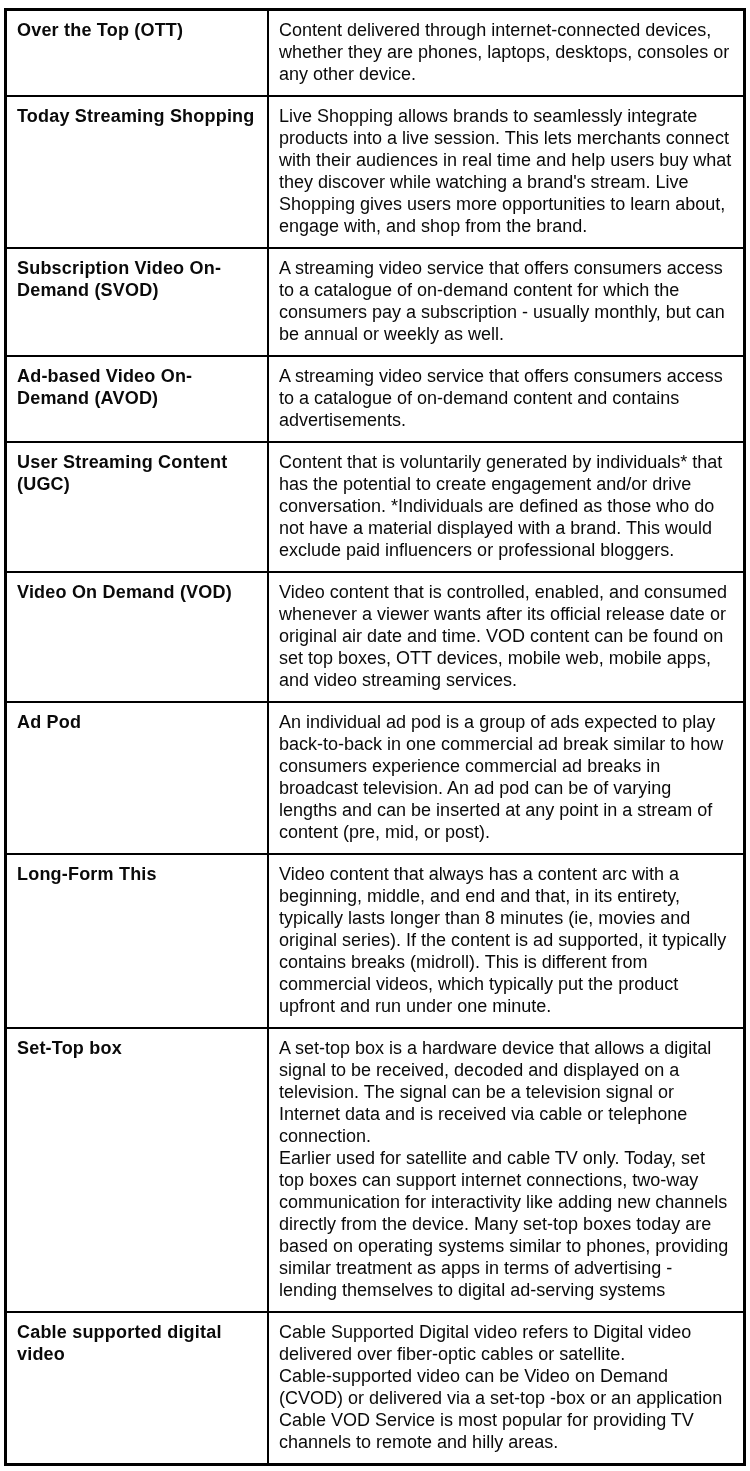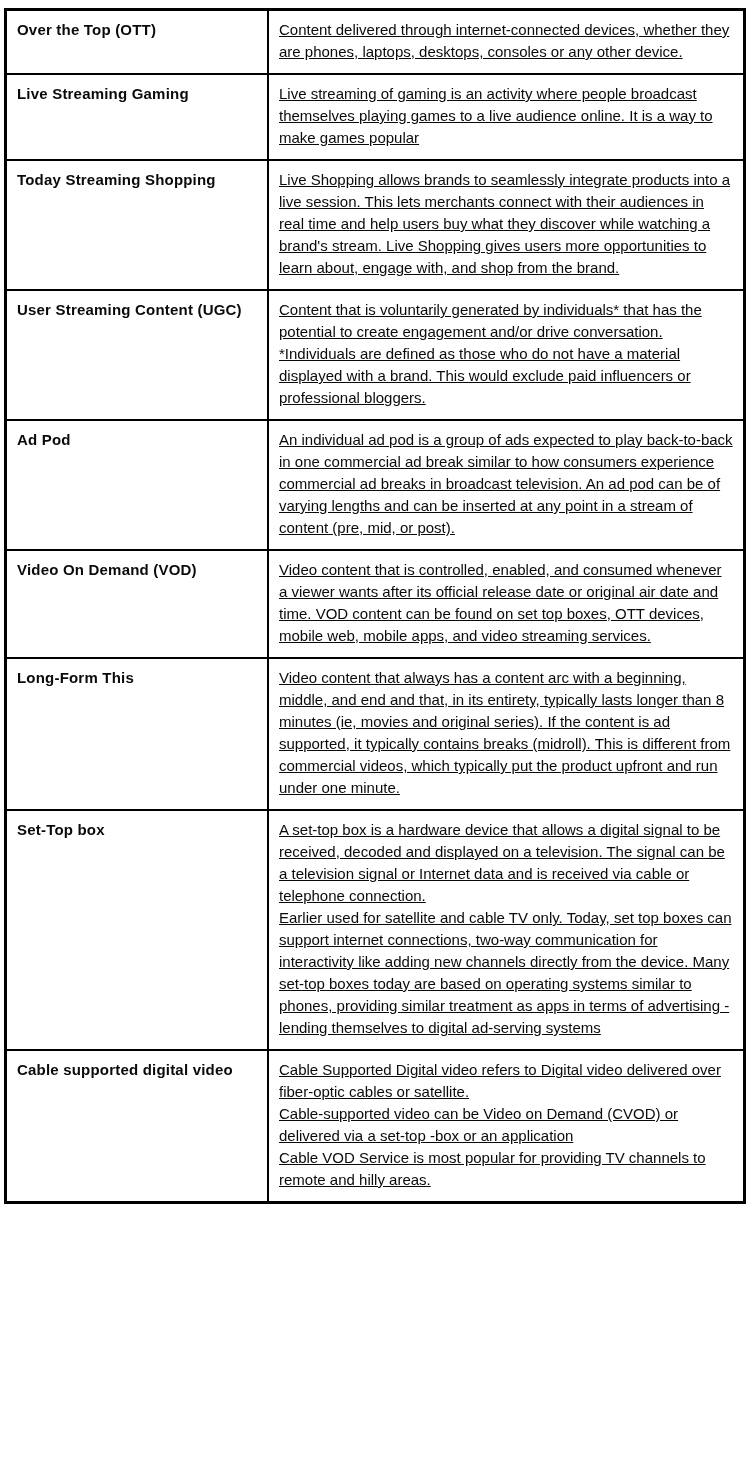--- a/index.html
+++ b/index.html
@@ -18,73 +18,76 @@
   table.glossary {
     width: 100%;
     border-collapse: collapse;
     border: 3px solid #000000;
     table-layout: fixed;
   }
   table.glossary td {
     border: 2px solid #000000;
     vertical-align: top;
     padding: 8px 10px 10px 10px;
-    font-size: 15px;
+    font-size: 18px;
     line-height: 22px;
   }
   td.term {
     width: 240px;
     font-weight: 700;
     font-size: 16px;
     line-height: 22px;
     letter-spacing: 0.2px;
   }
   td.def {
     white-space: pre-line; 
-    text-decoration: underline;
   }
 </style>
 </head>
 <body>
 
 <div class="page">
   <table class="glossary">
     <tbody>
   <tr>
     <td class="term">Over the Top (OTT)</td>
     <td class="def">Content delivered through internet-connected devices, whether they are phones, laptops, desktops, consoles or any other device.</td>
   </tr>
 
 
 
-  <tr>
-    <td class="term">Live Streaming Gaming</td>
-    <td class="def">Live streaming of gaming is an activity where people broadcast themselves playing games to a live audience online. It is a way to make games popular</td>
-  </tr>
 
   <tr>
     <td class="term">Today Streaming Shopping</td>
     <td class="def">Live Shopping allows brands to seamlessly integrate products into a live session. This lets merchants connect with their audiences in real time and help users buy what they discover while watching a brand's stream. Live Shopping gives users more opportunities to learn about, engage with, and shop from the brand.</td>
   </tr>
 
+  <tr>
+    <td class="term">Subscription Video On-Demand (SVOD)</td>
+    <td class="def">A streaming video service that offers consumers access to a catalogue of on-demand content for which the consumers pay a subscription - usually monthly, but can be annual or weekly as well.</td>
+  </tr>
 
+  <tr>
+    <td class="term">Ad-based Video On-Demand (AVOD)</td>
+    <td class="def">A streaming video service that offers consumers access to a catalogue of on-demand content and contains advertisements.</td>
+  </tr>
 
   <tr>
     <td class="term">User Streaming Content (UGC)</td>
     <td class="def">Content that is voluntarily generated by individuals* that has the potential to create engagement and/or drive conversation. *Individuals are defined as those who do not have a material displayed with a brand. This would exclude paid influencers or professional bloggers.</td>
   </tr>
 
   <tr>
-    <td class="term">Ad Pod</td>
-    <td class="def">An individual ad pod is a group of ads expected to play back-to-back in one commercial ad break similar to how consumers experience commercial ad breaks in broadcast television. An ad pod can be of varying lengths and can be inserted at any point in a stream of content (pre, mid, or post).</td>
+    <td class="term">Video On Demand (VOD)</td>
+    <td class="def">Video content that is controlled, enabled, and consumed whenever a viewer wants after its official release date or original air date and time. VOD content can be found on set top boxes, OTT devices, mobile web, mobile apps, and video streaming services.</td>
   </tr>
 
   <tr>
-    <td class="term">Video On Demand (VOD)</td>
-    <td class="def">Video content that is controlled, enabled, and consumed whenever a viewer wants after its official release date or original air date and time. VOD content can be found on set top boxes, OTT devices, mobile web, mobile apps, and video streaming services.</td>
+    <td class="term">Ad Pod</td>
+    <td class="def">An individual ad pod is a group of ads expected to play back-to-back in one commercial ad break similar to how consumers experience commercial ad breaks in broadcast television. An ad pod can be of varying lengths and can be inserted at any point in a stream of content (pre, mid, or post).</td>
   </tr>
 
   <tr>
     <td class="term">Long-Form This</td>
     <td class="def">Video content that always has a content arc with a beginning, middle, and end and that, in its entirety, typically lasts longer than 8 minutes (ie, movies and original series). If the content is ad supported, it typically contains breaks (midroll). This is different from commercial videos, which typically put the product upfront and run under one minute.</td>
   </tr>
 
 
   <tr>
     <td class="term">Set-Top box</td>

